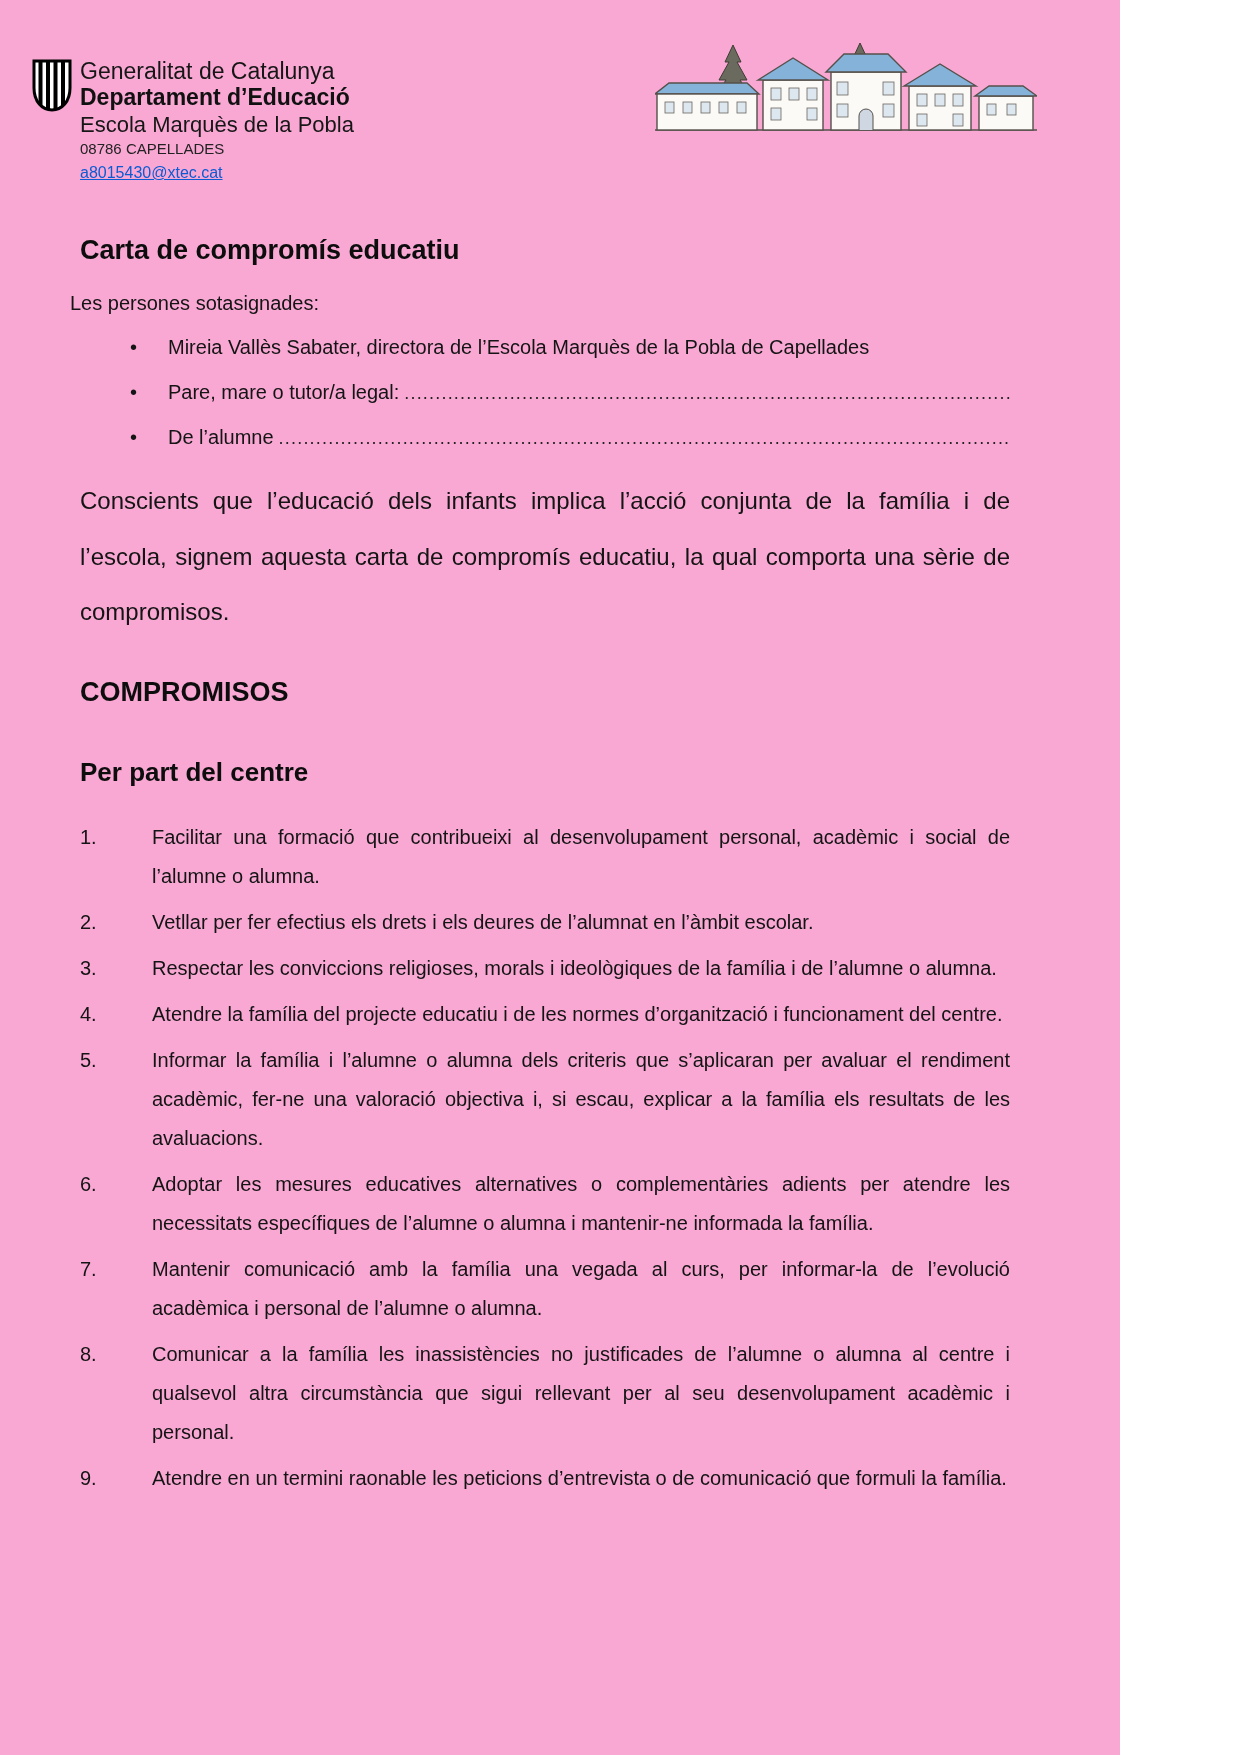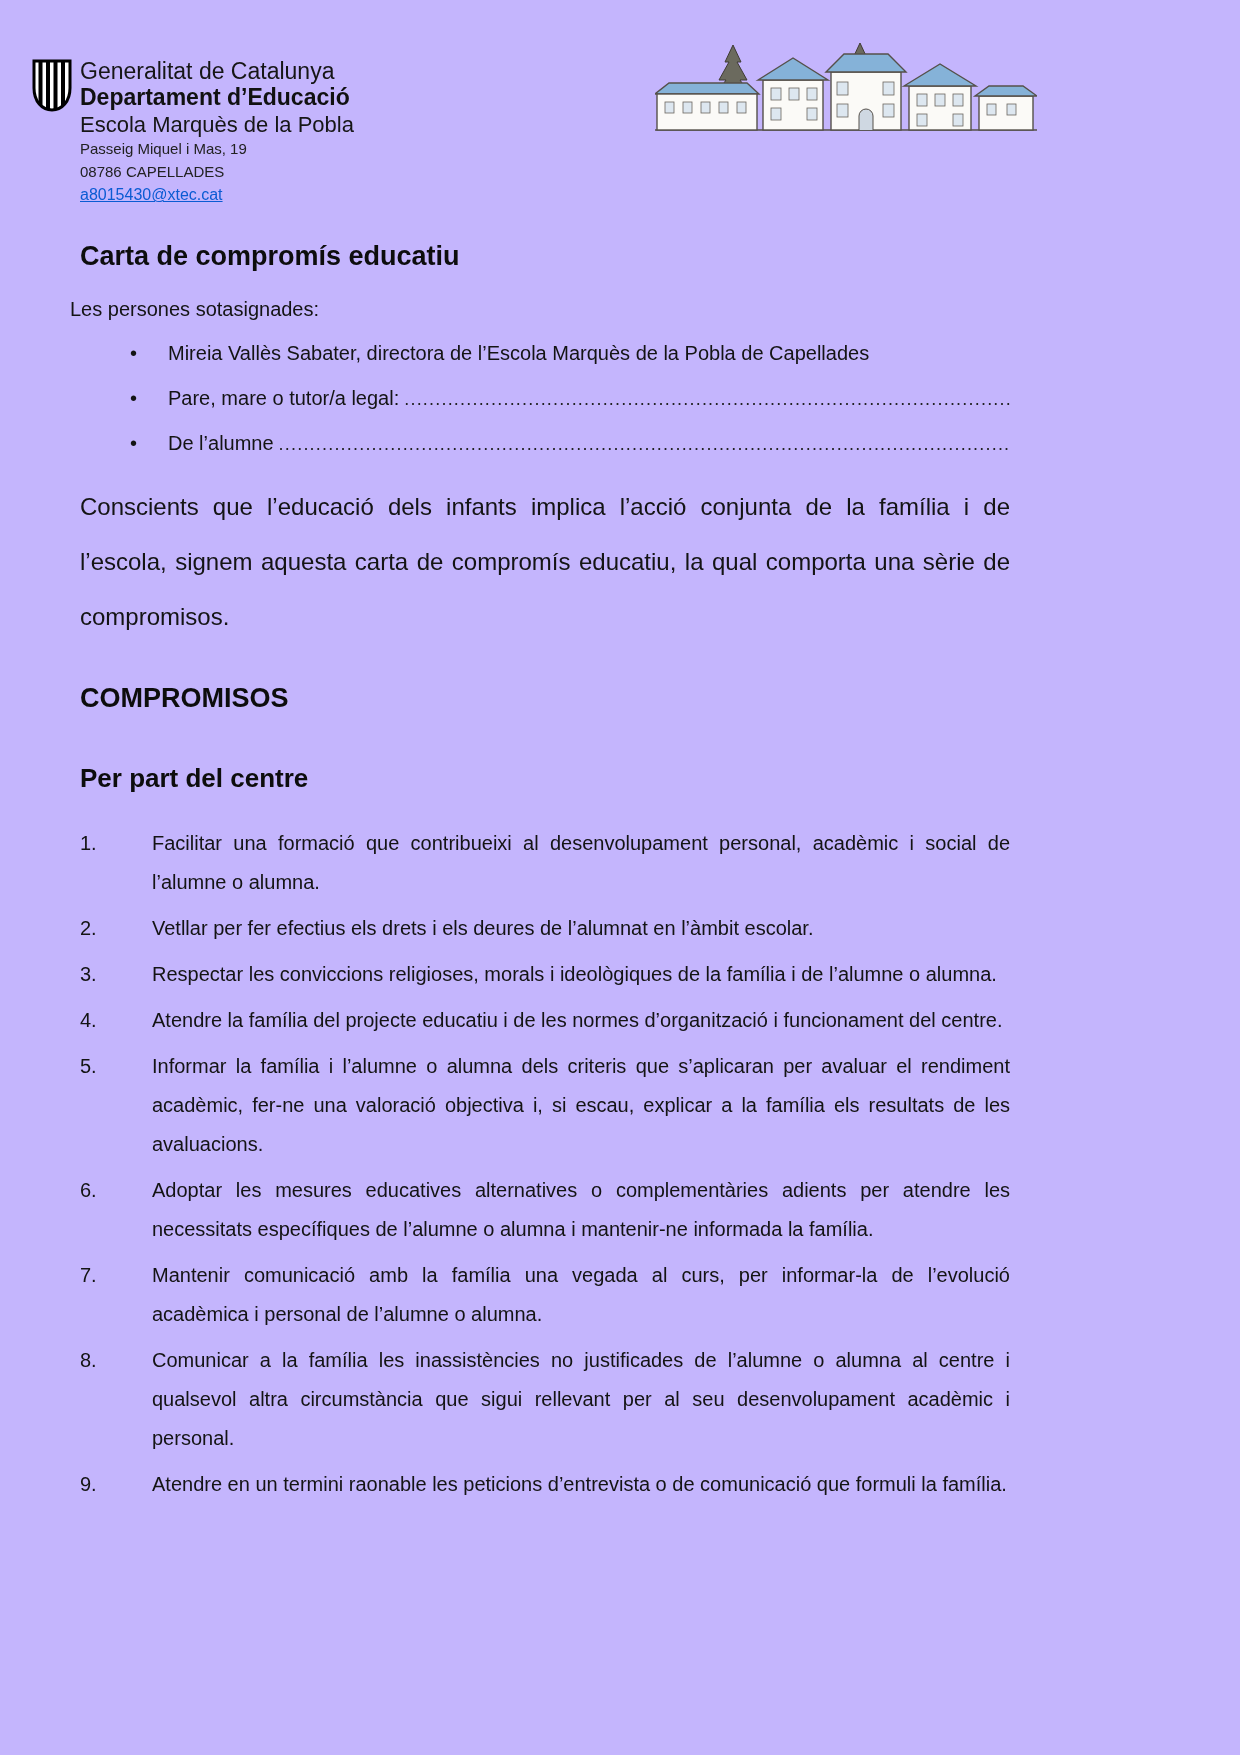--- a/index.html
+++ b/index.html
@@ -4,24 +4,24 @@
 <style>
   * { margin:0; padding:0; box-sizing:border-box; }
   html, body { background:#ffffff; }
   body {
     width:1240px; height:1755px;
     font-family:"Liberation Sans", sans-serif;
     color:#111111;
     position:relative;
   }
   .page {
-    width:1240px; height:1755px;
+    width:1120px; height:1755px;
     position:relative;
     padding:50px 0 0 80px;
-    background:#c4b5fd;
+    background:#f9a8d4;
     overflow:hidden;
   }
   
   .logo {
     position:absolute; left:30px; top:58px;
     width:44px; height:56px;
   }
   .illustration {
     position:absolute; left:655px; top:42px;
     width:382px; height:96px;
@@ -34,21 +34,21 @@
   .email-link {
     font-size:16px; line-height:1.45;
     color:var(--color-link,#0b5bd3);
     text-decoration:underline;
     cursor:pointer;
     display:inline-block;
   }
   
   .content { width:930px; }
   .doc-title {
-    margin-top:34px;
+    margin-top:51px;
     font-size:27px; font-weight:bold; color:#0d0d0d;
   }
   .lead {
     margin-top:26px; margin-left:-10px;
     font-size:20px; color:#141414;
   }
   .signatories { margin-top:18px; margin-left:50px; list-style:none; }
   .b-item {
     display:flex; align-items:baseline;
     font-size:20px; line-height:1.4;
@@ -154,21 +154,20 @@
           <rect x="352" y="62" width="9" height="11"></rect>
       </g>
       <path d="M204,88 v-14 a7,7 0 0 1 14,0 v14" fill="#cfd8e2" stroke="#55504a"></path>
     </svg>
   </div>
 
   <div class="header-text">
     <div class="org-name">Generalitat de Catalunya</div>
     <div class="dept-name">Departament d’Educació</div>
     <div class="school-name">Escola Marquès de la Pobla</div>
-    <div class="addr-line">Passeig Miquel i Mas, 19</div>
     <div class="addr-line">08786 CAPELLADES</div>
     <a class="email-link">a8015430@xtec.cat</a>
   </div>
 
   <div class="content">
 
     <h1 class="doc-title">Carta de compromís educatiu</h1>
 
     <div class="lead">Les persones sotasignades:</div>
 

